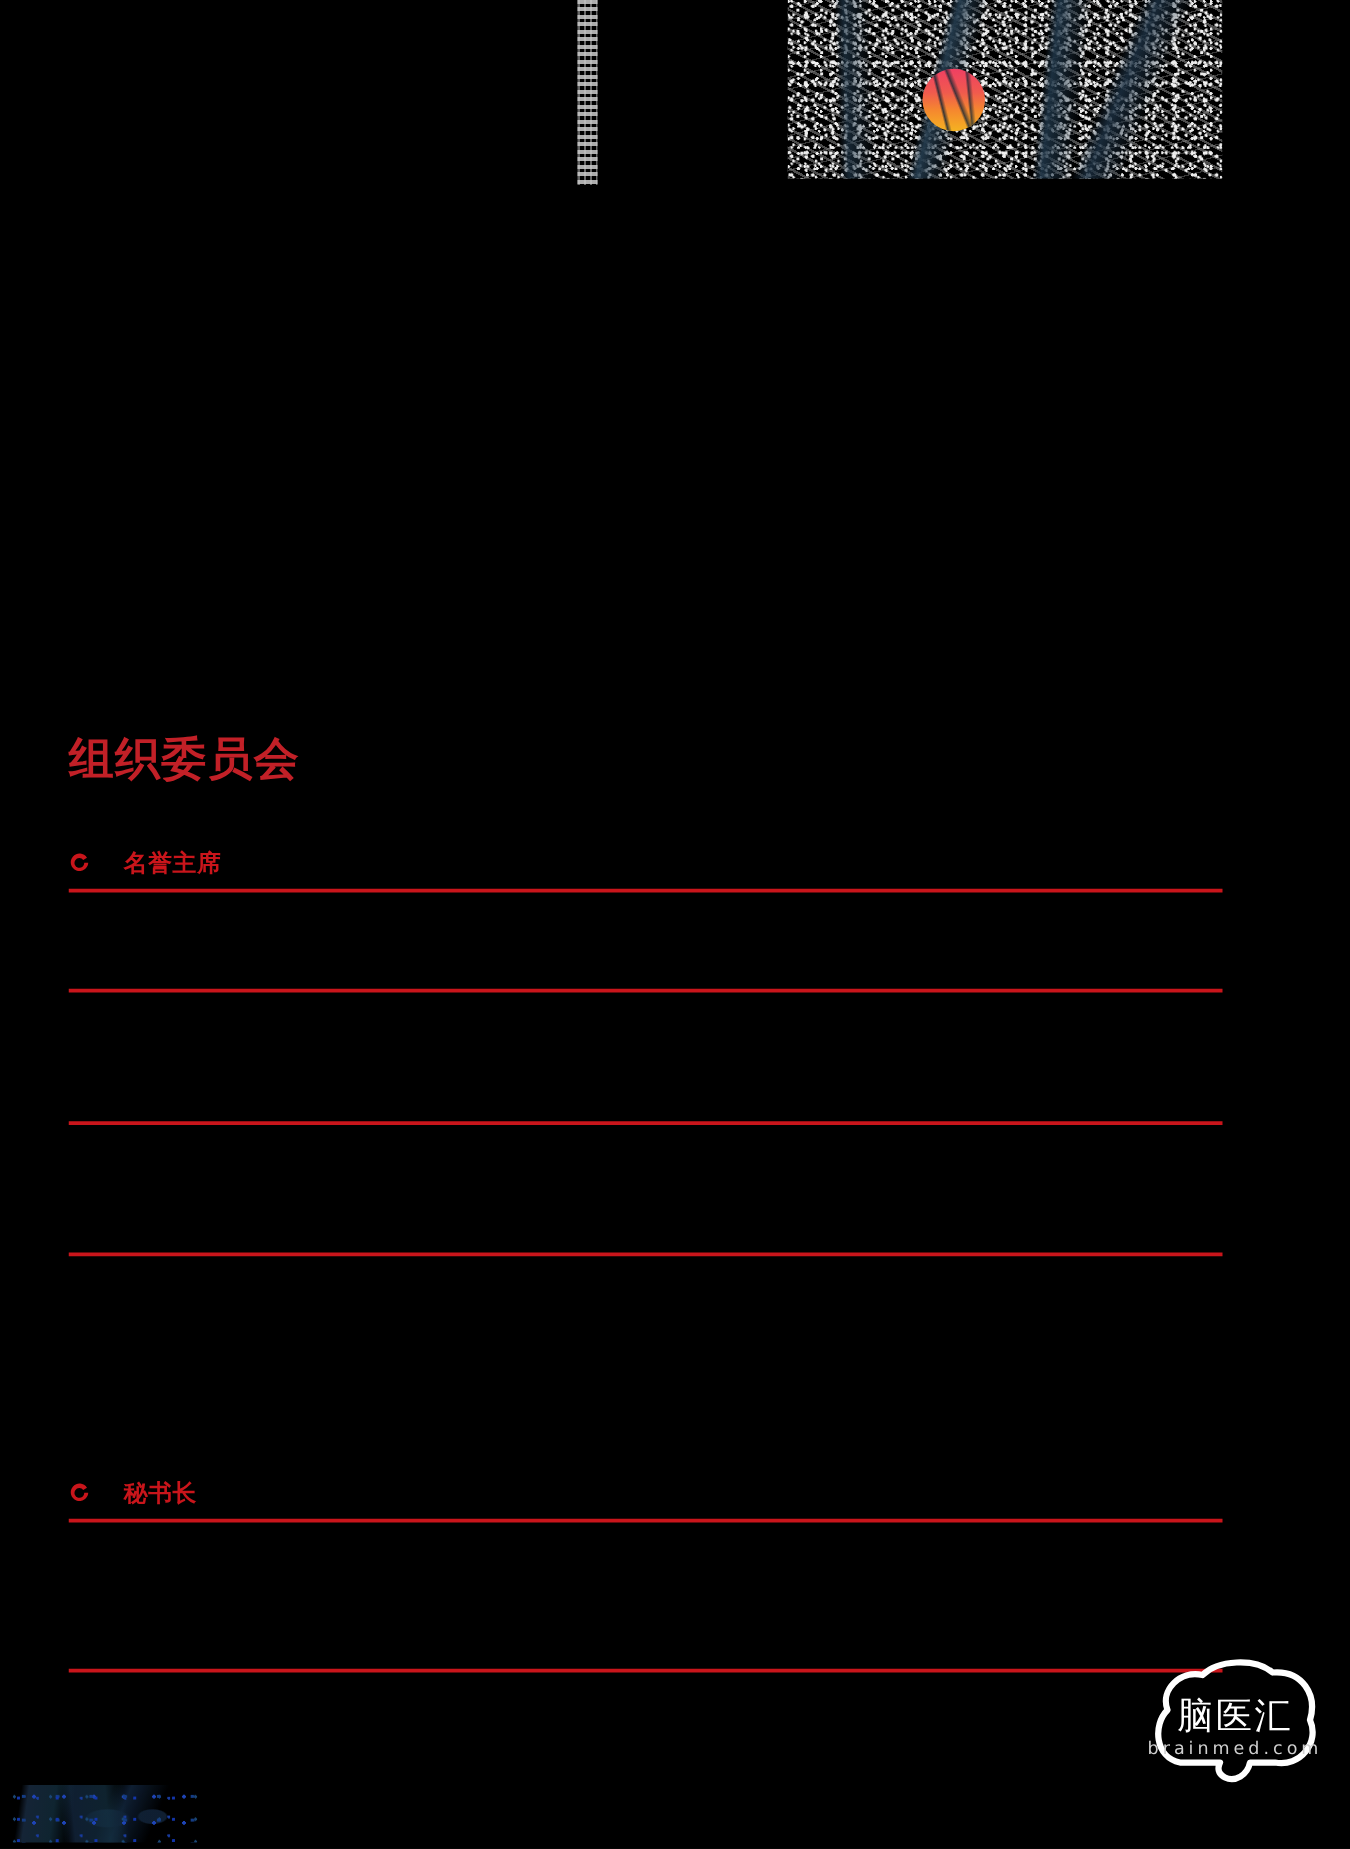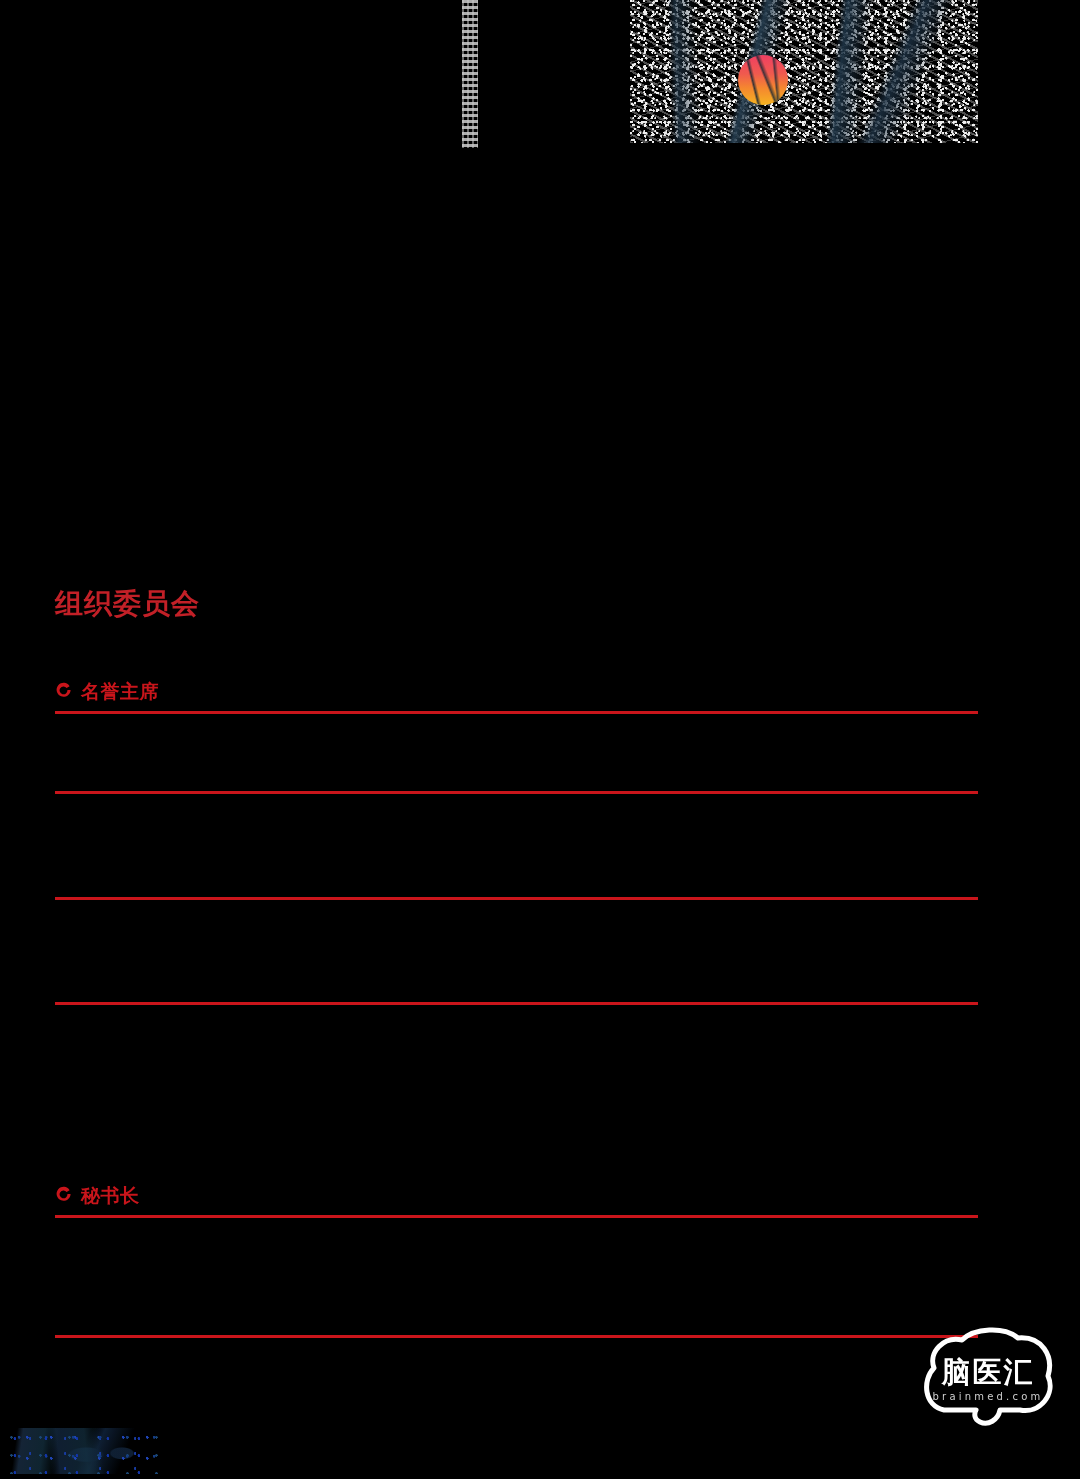--- a/index.html
+++ b/index.html
@@ -107,37 +107,37 @@
   #content {
     position: absolute;
     left: 0;
     top: 0;
     width: 1080px;
   }
   #page-title {
     position: absolute;
     left: 55px;
     top: 590px;
-    font-size: 28px;
+    font-size: 36px;
     font-weight: bold;
     letter-spacing: 1px;
     color: #c22027;
     line-height: 1;
     white-space: nowrap;
   }
 
   .section {
     position: absolute;
     left: 55px;
     width: 925px;
   }
   .section-head {
     display: flex;
     align-items: center;
-    gap: 8px;
+    gap: 26px;
     height: 26px;
   }
   .bullet-icon {
     width: 18px;
     height: 18px;
     flex: 0 0 18px;
     display: block;
   }
   .section-label {
     font-size: 19px;
@@ -195,33 +195,33 @@
   }
   #brand-logo svg { display: block; }
   .brand-cn {
     position: absolute;
     left: 0;
     top: 36px;
     width: 140px;
     text-align: center;
     color: #ffffff;
     font-size: 29px;
-    font-weight: bold;
+    font-weight: normal;
     letter-spacing: 2px;
     line-height: 1;
     white-space: nowrap;
   }
   .brand-en {
     position: absolute;
     left: 0;
     top: 70px;
     width: 140px;
     text-align: center;
     color: #cfcfcf;
-    font-size: 10px;
+    font-size: 14px;
     letter-spacing: 3.2px;
     line-height: 1;
     white-space: nowrap;
   }
 </style>
 </head>
 <body>
 
 <div id="page">
 

